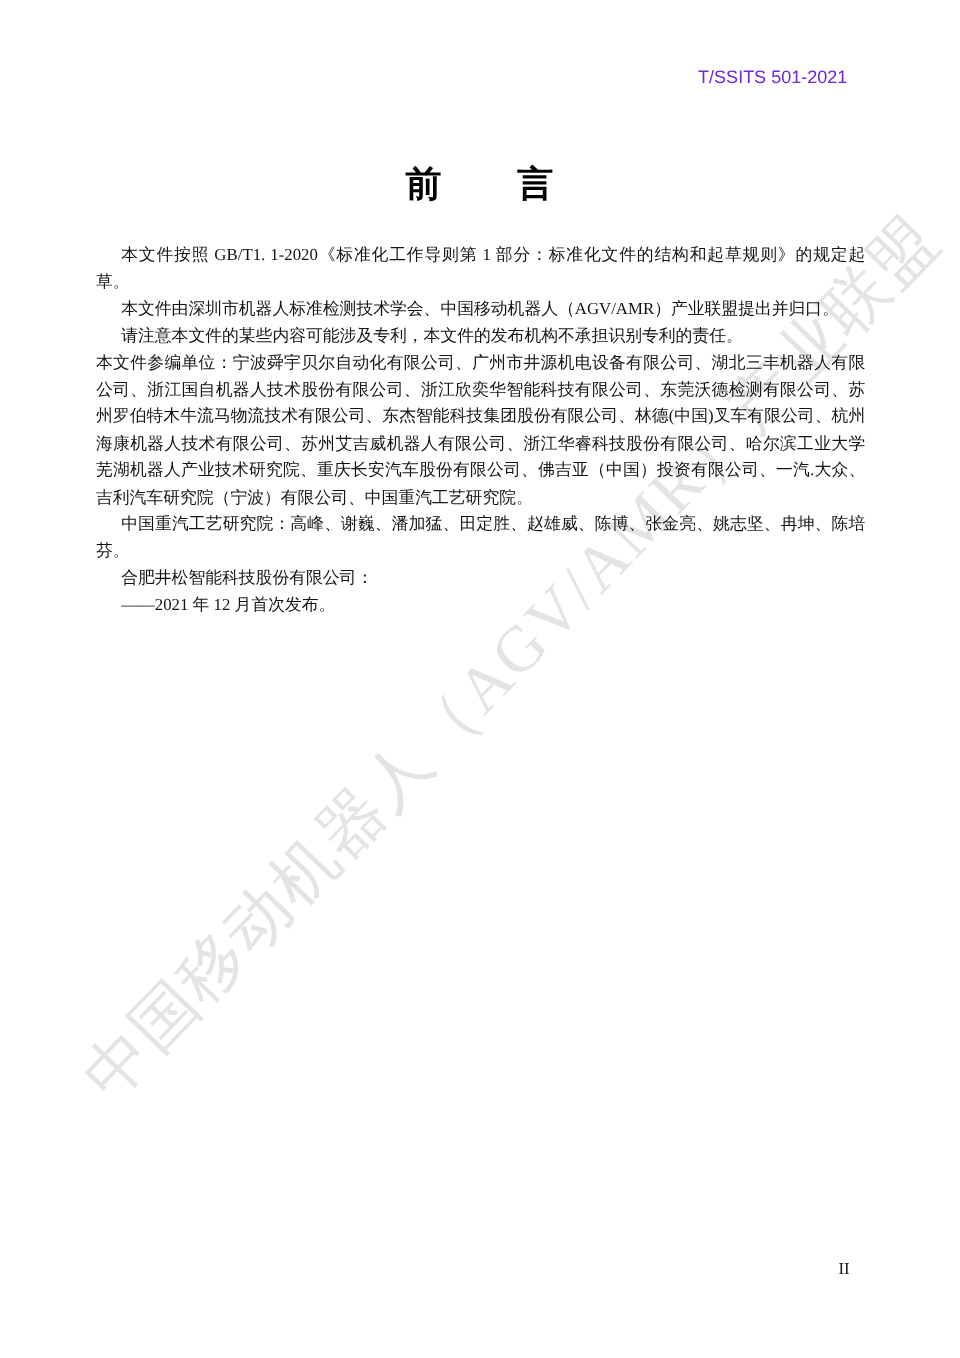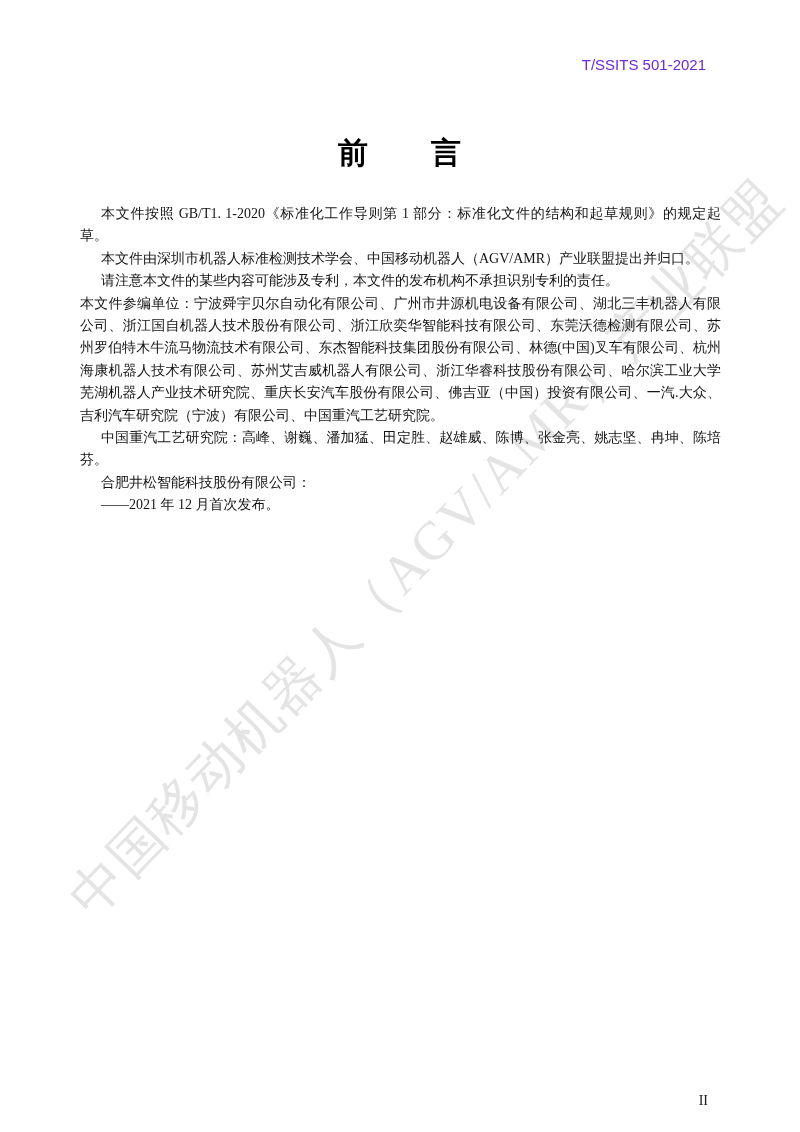--- a/index.html
+++ b/index.html
@@ -78,21 +78,20 @@
   }
   .doc-footer {
     position: absolute;
     top: 1051px;
     left: 80px;
     width: 628px;
     text-align: right;
     font-size: 14px;
     color: #1a1a1a;
     font-family: "Liberation Serif", "DejaVu Serif", serif;
-    margin-top: 42px;
   }
 </style>
 </head>
 <body>
 
 <div class="page">
 
   <div class="watermark">中国移动机器人（AGV/AMR）产业联盟</div>
 
   <div class="content">

